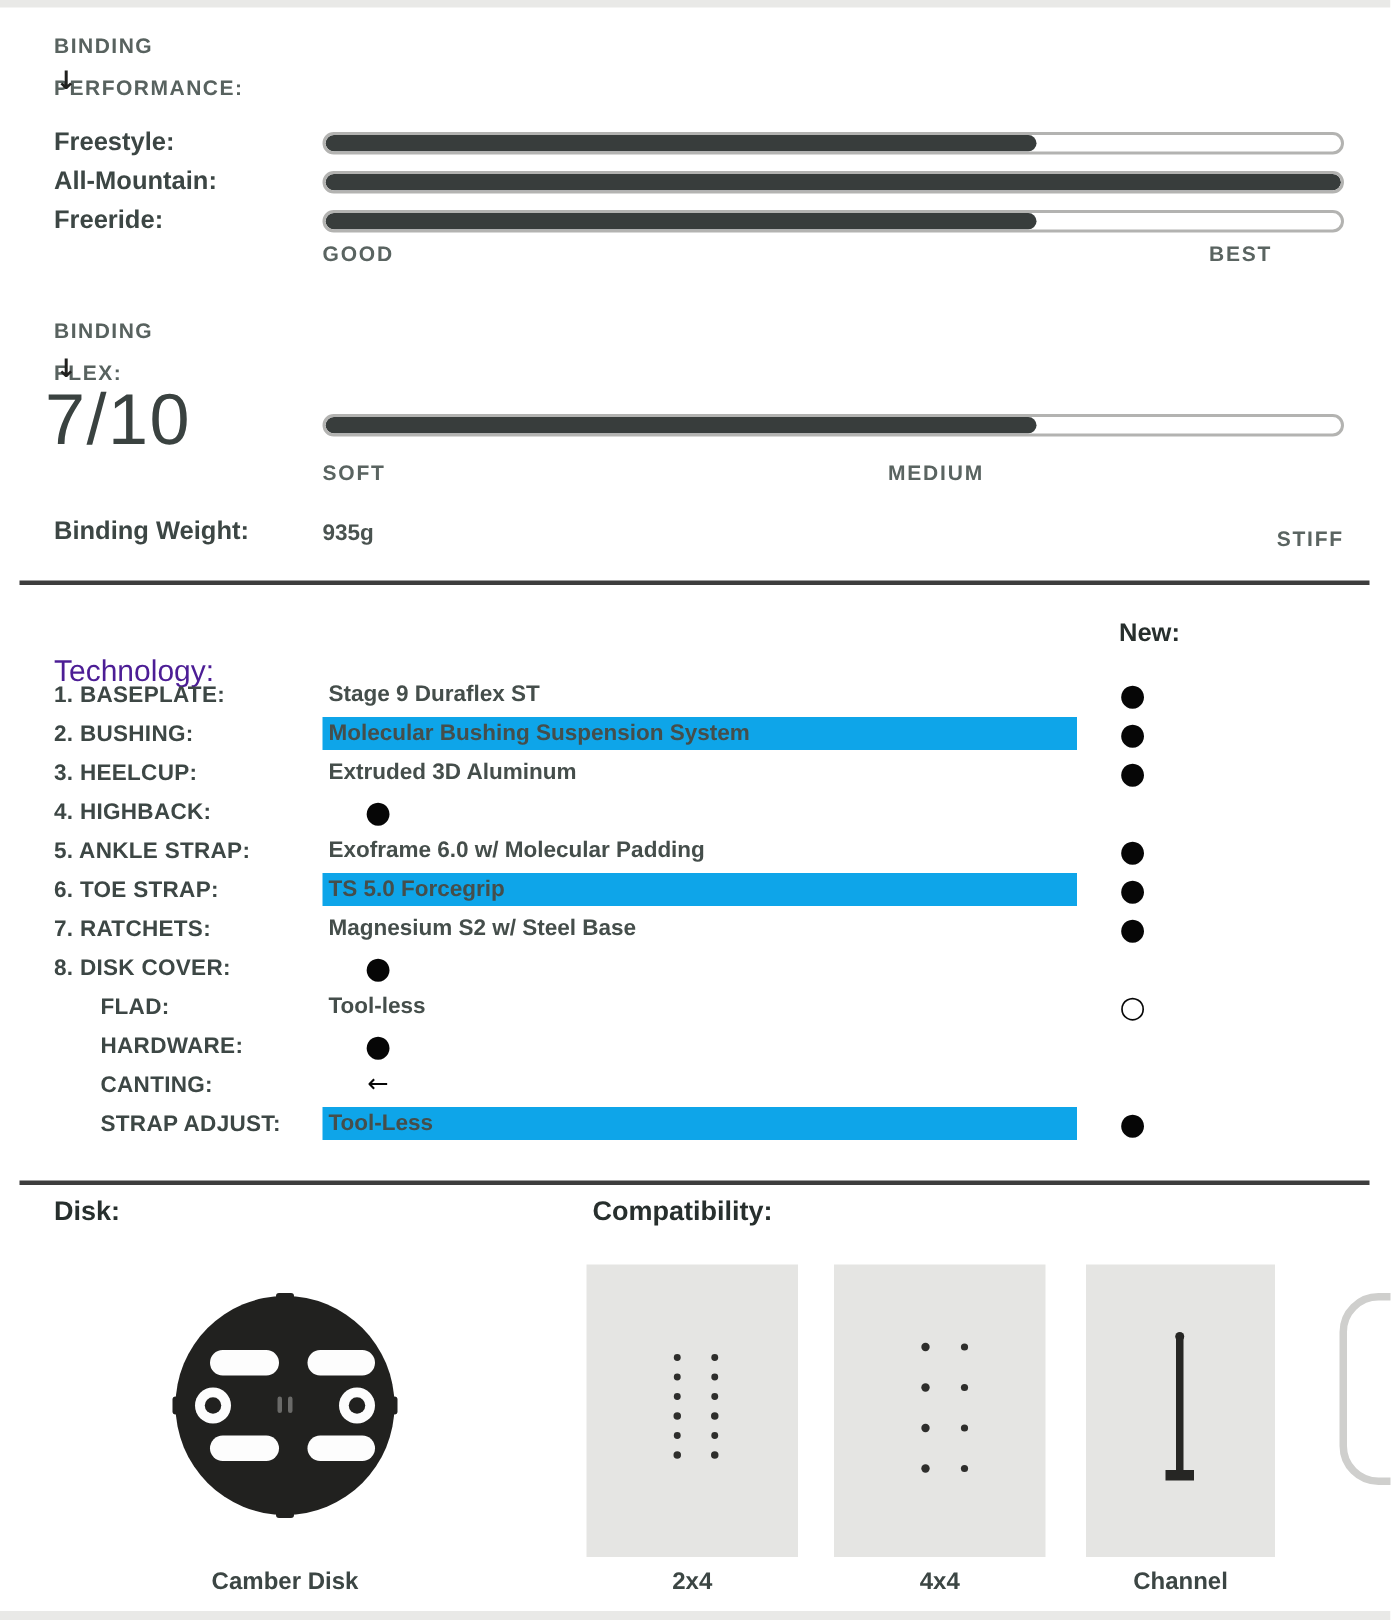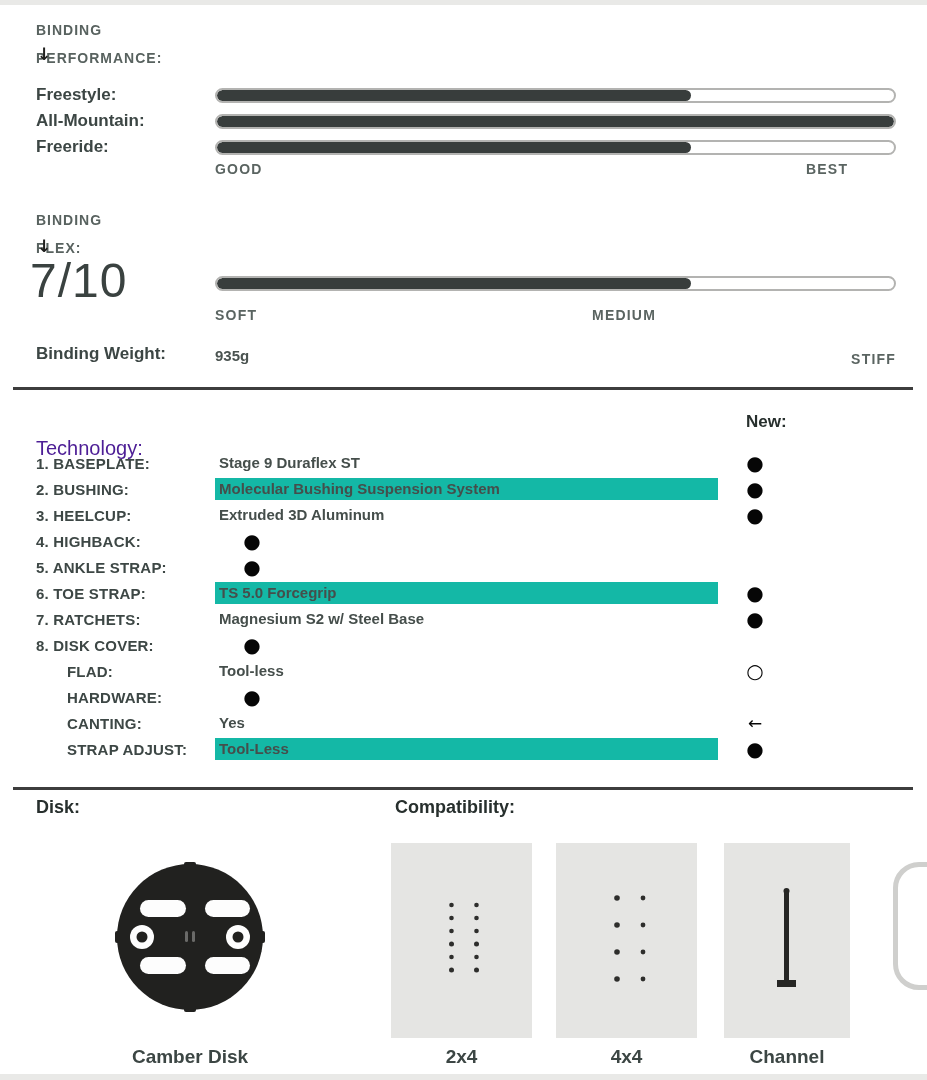--- a/index.html
+++ b/index.html
@@ -33,27 +33,27 @@
 
   .section-h { font-size:20px; font-weight:400; color:#4c1d95;margin-top:27px; }
   .new-h { font-size:17px; font-weight:700; color:#272f2d; }
 
   
   .t-table { position:absolute; left:0; top:450px; width:927px; }
   .t-row { display:flex; align-items:center; height:26px; padding-left:36px; }
   .t-label { width:179px; flex:none; font-size:15px; font-weight:700; color:#3d4745; letter-spacing:0.2px; }
   .t-label.indent { padding-left:31px; }
   .t-value { width:503px; flex:none; font-size:15px; font-weight:700; color:#454e4b; height:22px; line-height:22px; padding-left:4px; }
-  .t-row.shaded .t-value { background:#14b8a6; }
+  .t-row.shaded .t-value { background:#0ea5e9; }
   .t-marker { width:74px; flex:none; text-align:center; font-family:"DejaVu Sans", sans-serif; font-size:20px; color:#060606; line-height:26px; }
 
   
   .sub-h { font-size:18px; font-weight:700; color:#272f2d; }
   .compat-box { position:absolute; top:843px; height:195px; background:#e5e5e3; }
-  .item-label { position:absolute; top:1046px; text-align:center; font-size:19px; font-weight:700; color:#3c4644; }
+  .item-label { position:absolute; top:1046px; text-align:center; font-size:16px; font-weight:700; color:#3c4644; }
   .bracket {
     position:absolute; left:893px; top:862px; width:84px; height:128px;
     border:5px solid #cfcfcd; border-radius:26px; background:transparent;
   }
 </style>
 </head>
 <body>
 
 <div class="edge-strip" style="top:0;height:5px;"></div>
 <div class="edge-strip" style="top:1074px;height:6px;"></div>
@@ -120,20 +120,21 @@
     <span class="t-label">3. HEELCUP:</span>
     <span class="t-value">Extruded 3D Aluminum</span>
     <span class="t-marker">●</span>
   </div>
   <div class="t-row shaded">
     <span class="t-label">4. HIGHBACK:</span>
     <span class="t-marker">●</span>
   </div>
   <div class="t-row">
     <span class="t-label">5. ANKLE STRAP:</span>
+    <span class="t-value">Exoframe 6.0 w/ Molecular Padding</span>
     <span class="t-marker">●</span>
   </div>
   <div class="t-row shaded">
     <span class="t-label">6. TOE STRAP:</span>
     <span class="t-value">TS 5.0 Forcegrip</span>
     <span class="t-marker">●</span>
   </div>
   <div class="t-row">
     <span class="t-label">7. RATCHETS:</span>
     <span class="t-value">Magnesium S2 w/ Steel Base</span>
@@ -147,21 +148,20 @@
     <span class="t-label indent">FLAD:</span>
     <span class="t-value">Tool-less</span>
     <span class="t-marker">○</span>
   </div>
   <div class="t-row shaded">
     <span class="t-label indent">HARDWARE:</span>
     <span class="t-marker">●</span>
   </div>
   <div class="t-row">
     <span class="t-label indent">CANTING:</span>
-    <span class="t-value">Yes</span>
     <span class="t-marker" style="font-size:17px;">←</span>
   </div>
   <div class="t-row shaded">
     <span class="t-label indent">STRAP ADJUST:</span>
     <span class="t-value">Tool-Less</span>
     <span class="t-marker">●</span>
   </div>
 </div>
 
 <div class="divider" style="top:787px;"></div>

